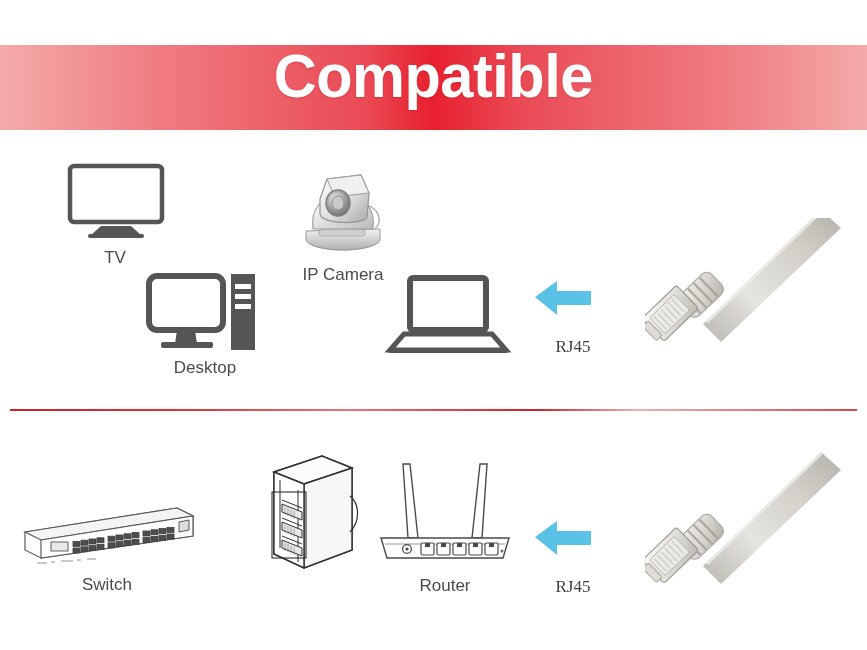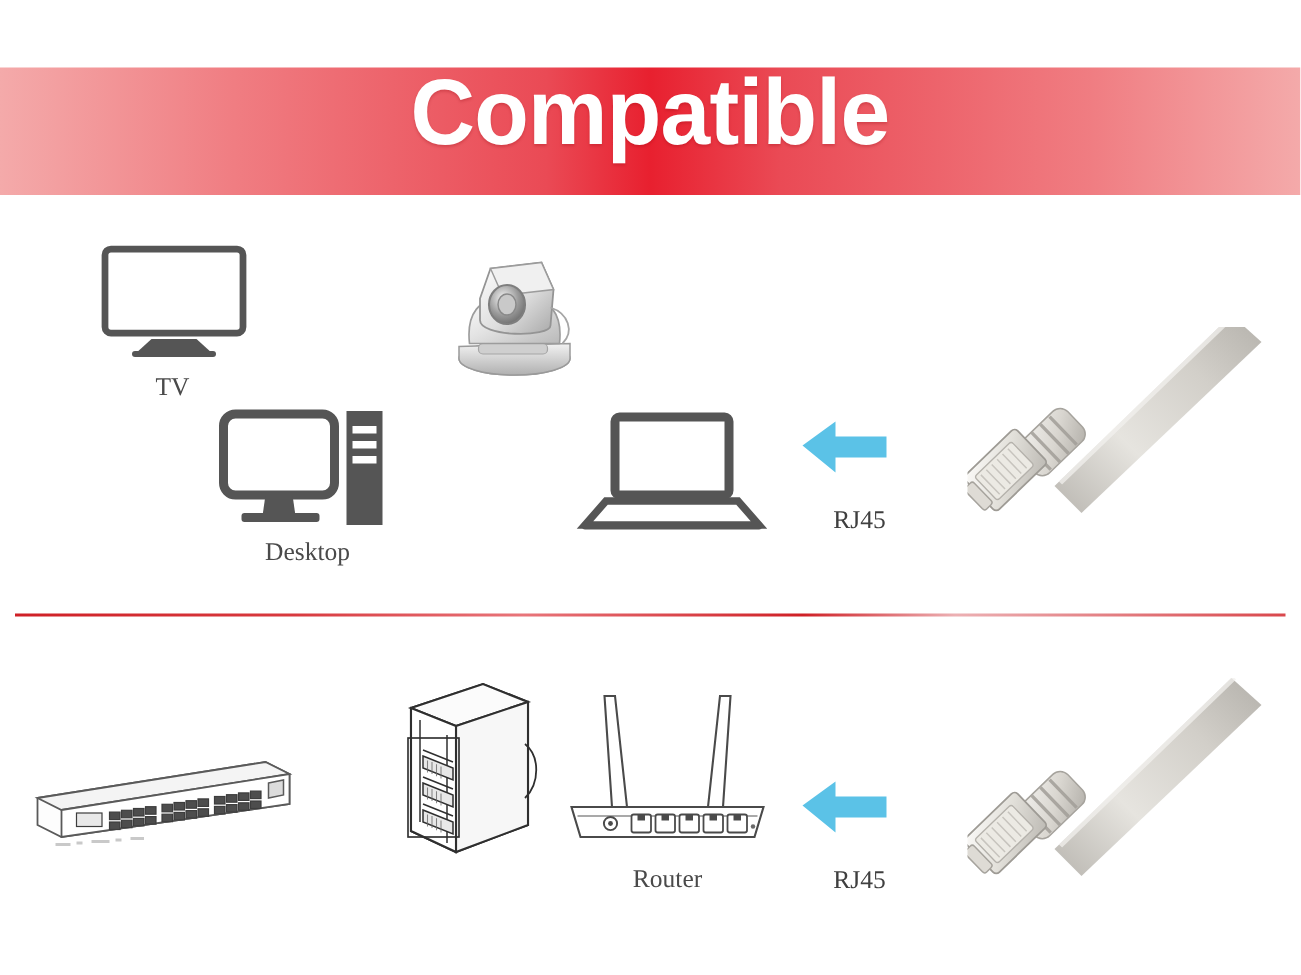--- a/index.html
+++ b/index.html
@@ -49,21 +49,21 @@
   
   .item { position: absolute; }
   .label {
     position: absolute;
     width: 200px;
     left: 50%;
     margin-left: -100px;
     text-align: center;
     color: #4a4a4a;
     font-size: 17px;
-    font-family: Liberation Serif, serif;
+    font-family: Liberation Sans, sans-serif;
     white-space: nowrap;
   }
   .label.serif {
     font-family: "Liberation Serif", serif;
     font-size: 17px;
     color: #3f3f3f;
     text-align: center;
   }
   .art { position: absolute; left: 0; top: 0; }
 
@@ -138,20 +138,21 @@
     <path d="M70 74 C68 56 74 42 100 42 C126 42 132 56 130 74 Z" fill="url(#camBody)" stroke="#9c9c9c" stroke-width="1.1"></path>
 
     <path d="M77 44 L84 24 L118 20 L126 38 L124 62 C124 70 76 70 77 58 Z" fill="url(#camHead)" stroke="#949494" stroke-width="1.2"></path>
     <path d="M84 24 L118 20 L126 38 L92 42 Z" fill="#f0f0f0" stroke="#9c9c9c" stroke-width="1"></path>
 
     <ellipse cx="95" cy="48" rx="12" ry="13" fill="url(#lensG)" stroke="#7e7e7e" stroke-width="1.4"></ellipse>
     <ellipse cx="95" cy="48" rx="6" ry="7" fill="#c9c9c9" stroke="#8a8a8a" stroke-width="1"></ellipse>
 
     <path d="M124 50 C136 54 140 66 132 74" fill="none" stroke="#a6a6a6" stroke-width="1.2"></path>
   </svg>
+  <div class="label">IP Camera</div>
 </div>
 
 <div class="item" id="item-desktop">
   <svg class="art" width="200" height="90" viewBox="0 0 200 90">
     <rect x="44" y="4" width="74" height="54" rx="8" ry="8" fill="none" stroke="#555555" stroke-width="6"></rect>
     <path d="M72 58 L90 58 L92 72 L70 72 Z" fill="#555555"></path>
     <rect x="56" y="70" width="52" height="6" rx="2" fill="#555555"></rect>
     <rect x="126" y="2" width="24" height="76" fill="#555555"></rect>
     <rect x="130" y="12" width="16" height="5" fill="#ffffff"></rect>
     <rect x="130" y="22" width="16" height="5" fill="#ffffff"></rect>
@@ -255,20 +256,21 @@
     <path d="M172 42 L182 40 L182 50 L172 52 Z" fill="#dcdcdc" stroke="#5a5a5a" stroke-width="1"></path>
 
     <g fill="#c9c9c9">
       <rect x="30" y="82" width="10" height="2"></rect>
         <rect x="44" y="81" width="4" height="2"></rect>
       <rect x="54" y="80" width="12" height="2"></rect>
         <rect x="70" y="79" width="4" height="2"></rect>
       <rect x="80" y="78" width="9" height="2"></rect>
     </g>
   </svg>
+  <div class="label">Switch</div>
 </div>
 
 <div class="item" id="item-server">
   <svg class="art" width="200" height="125" viewBox="0 0 200 125">
 
     <path d="M70 22 L118 6 L148 18 L148 100 L100 118 L70 104 Z" fill="#ffffff" stroke="#2f2f2f" stroke-width="1.4"></path>
     <path d="M70 22 L118 6 L148 18 L100 34 Z" fill="#fbfbfb" stroke="#2f2f2f" stroke-width="1.4"></path>
     <path d="M100 34 L148 18 L148 100 L100 118 Z" fill="#f7f7f7" stroke="#2f2f2f" stroke-width="1.4"></path>
     <path d="M70 22 L70 104 L100 118 L100 34 Z" fill="#ffffff" stroke="#2f2f2f" stroke-width="1.4"></path>
 

